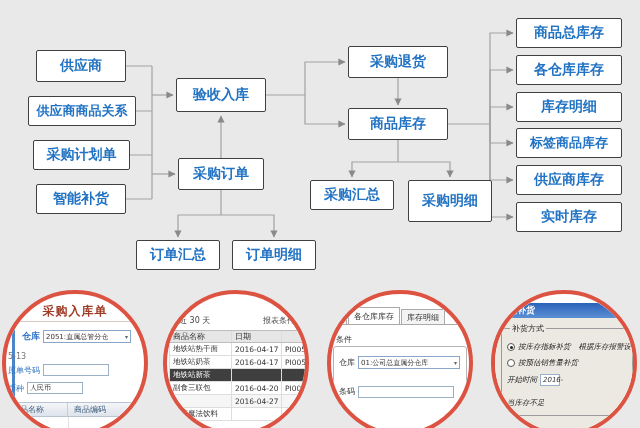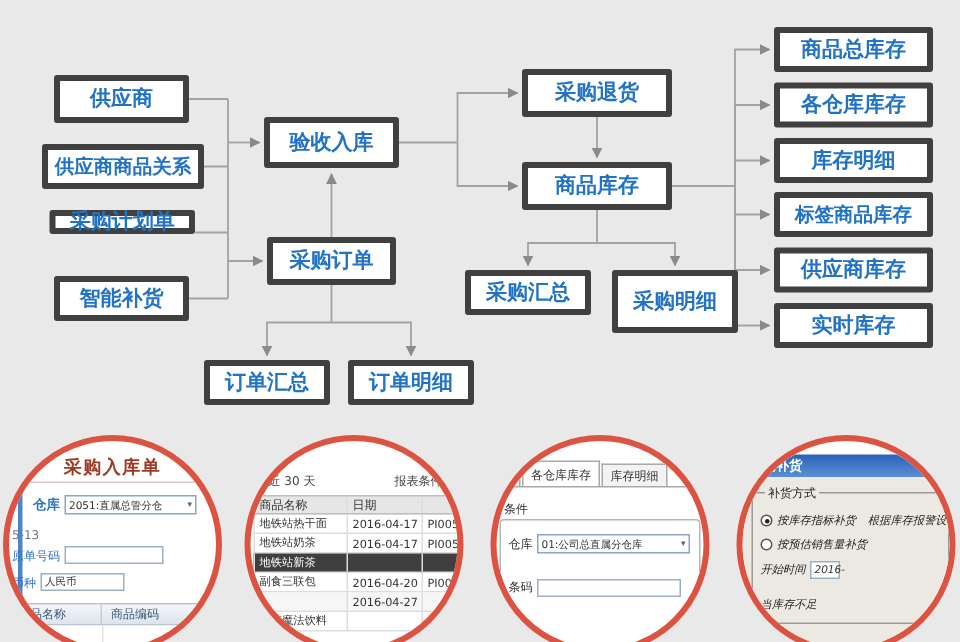--- a/index.html
+++ b/index.html
@@ -1,21 +1,21 @@
 <!DOCTYPE html>
 <html><head>
 <meta charset="utf-8">
 <style>
   * { margin:0; padding:0; box-sizing:border-box; }
   html,body { width:640px; height:428px; }
   body { font-family:"DejaVu Sans", sans-serif; background:#e9e9e9; }
   .stage { position:relative; width:640px; height:428px; overflow:hidden; background:#e9e9e9; }
 
   
-  .node { position:absolute; background:#fff; border:4px solid #404040; color:#2273c3;
+  .node { position:absolute; background:#fff; border:1px solid #404040; color:#2273c3;
           font-weight:bold; font-size:14px; display:flex; align-items:center; justify-content:center;
           border-radius:2px; white-space:nowrap; }
   .node.small { font-size:13px; }
 
   svg.connectors { position:absolute; left:0; top:0; pointer-events:none; }
 
   
   .circle { position:absolute; width:146px; height:146px; border-radius:50%;
             border:4px solid #dd5342; background:#fff; overflow:hidden; }
 
@@ -123,21 +123,21 @@
       <path d="M490,124 V70 H513" marker-end="url(#arr)"></path>
       <path d="M490,124 V107 H513" marker-end="url(#arr)"></path>
       <path d="M490,124 V143 H513" marker-end="url(#arr)"></path>
       <path d="M490,124 V180 H513" marker-end="url(#arr)"></path>
       <path d="M490,124 V217 H513" marker-end="url(#arr)"></path>
     </g>
   </svg>
 
   <div class="node" style="left:36px;top:50px;width:90px;height:32px">供应商</div>
   <div class="node small" style="left:28px;top:96px;width:108px;height:30px">供应商商品关系</div>
-  <div class="node" style="left:33px;top:140px;width:97px;height:16px">采购计划单</div>
+  <div class="node" style="left:33px;top:140px;width:97px;height:30px">采购计划单</div>
   <div class="node" style="left:36px;top:184px;width:90px;height:30px">智能补货</div>
   <div class="node" style="left:178px;top:158px;width:86px;height:32px">采购订单</div>
   <div class="node" style="left:176px;top:78px;width:90px;height:34px">验收入库</div>
   <div class="node" style="left:136px;top:240px;width:84px;height:30px">订单汇总</div>
   <div class="node" style="left:232px;top:240px;width:84px;height:30px">订单明细</div>
   <div class="node" style="left:348px;top:46px;width:100px;height:32px">采购退货</div>
   <div class="node" style="left:348px;top:108px;width:100px;height:32px">商品库存</div>
   <div class="node" style="left:310px;top:180px;width:84px;height:30px">采购汇总</div>
   <div class="node" style="left:408px;top:180px;width:84px;height:42px">采购明细</div>
   <div class="node" style="left:516px;top:18px;width:106px;height:30px">商品总库存</div>

